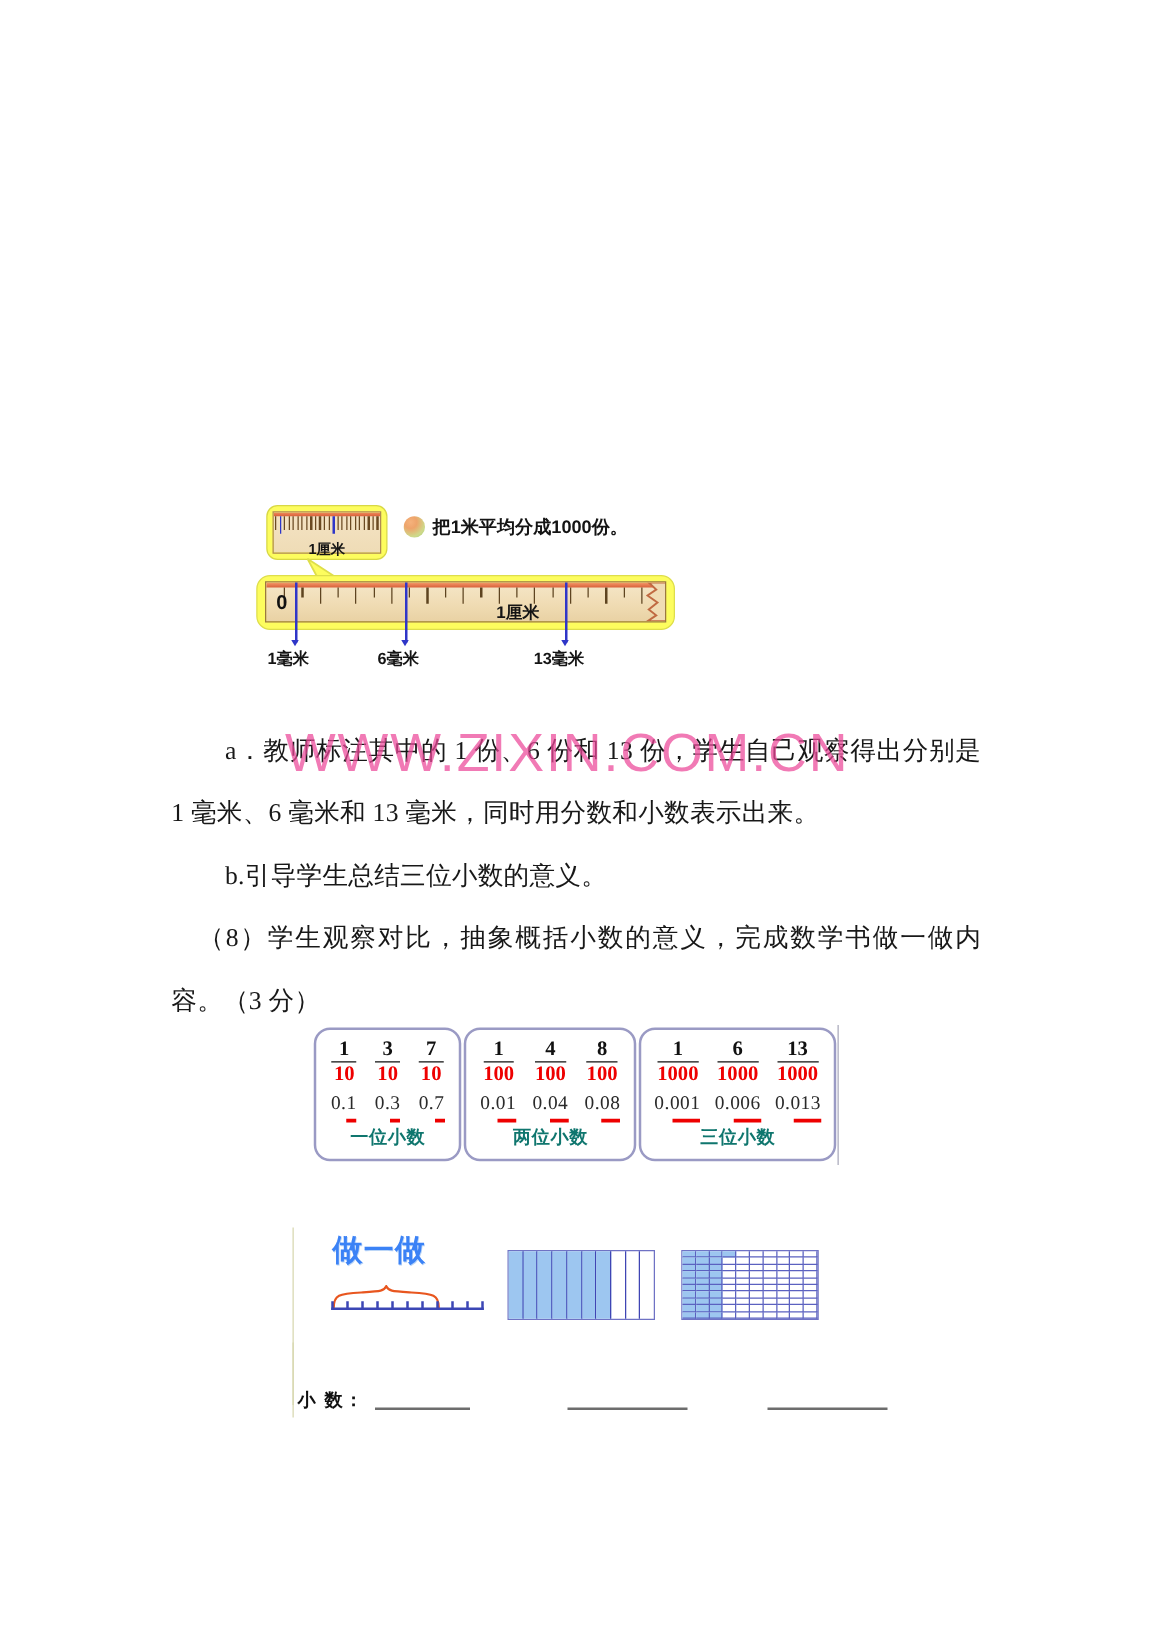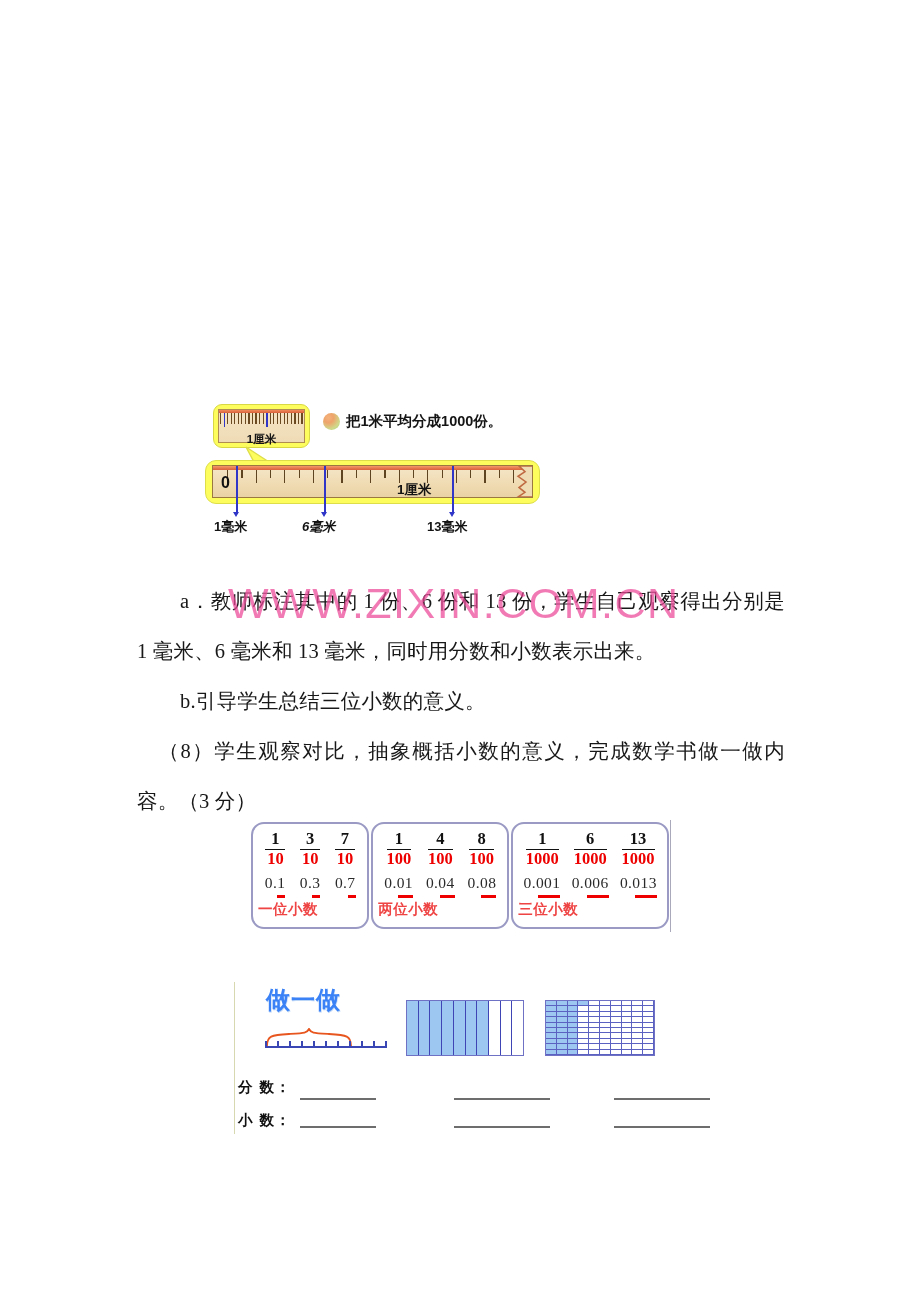--- a/index.html
+++ b/index.html
@@ -339,24 +339,25 @@
     right: 0;
     height: 2.6px;
     background: #ee0000;
   }
   .dec.w1 .ul { width: 8px; }
   .dec.w2 .ul { width: 15px; }
   .dec.w3 .ul { width: 22px; }
 
   .fb-caption {
     margin-top: 2px;
+    text-align: center;
     font-family: Liberation Mono, monospace;
     font-size: 14.5px;
     font-weight: 700;
-    color: #ef4444;
+    color: #0f766e;
     letter-spacing: 0.5px;
   }
   .frac-rightrule {
     position: absolute;
     left: 670px;
     top: 820px;
     width: 1.4px;
     height: 112px;
     background: #a9a9bb;
   }
@@ -582,21 +583,21 @@
         </svg>
       </div>
     </div>
 
     <div class="ptr" style="left:31px; top:62px; height:48px;"></div>
     <div class="ptr-head" style="left:28px; top:108px;"></div>
     <div class="ptr-label" style="left:9px; top:114px;">1毫米</div>
 
     <div class="ptr" style="left:119px; top:62px; height:48px;"></div>
     <div class="ptr-head" style="left:116px; top:108px;"></div>
-    <div class="ptr-label" style="left:97px; top:114px;font-style:italic;">6毫米</div>
+    <div class="ptr-label" style="left:97px; top:114px;">6毫米</div>
 
     <div class="ptr" style="left:247px; top:62px; height:48px;"></div>
     <div class="ptr-head" style="left:244px; top:108px;"></div>
     <div class="ptr-label" style="left:222px; top:114px;">13毫米</div>
   </div>
 
   <div class="doc-body" style="top:576px;">
     <p class="para indent">a．教师标注其中的 1 份、6 份和 13 份，学生自己观察得出分别是 1 毫米、6 毫米和 13 毫米，同时用分数和小数表示出来。</p>
     <p class="para indent">b.引导学生总结三位小数的意义。</p>
     <p class="para indent-sm">（8）学生观察对比，抽象概括小数的意义，完成数学书做一做内容。（3 分）</p>
@@ -819,28 +820,20 @@
         <div></div>
         <div></div>
         <div></div>
         <div></div>
       </div>
   </div>
 
   <div class="ans-block">
     <div class="ans-leftrule"></div>
 
-    <div class="ans-row r1">
-      <span class="ans-label">分 数：</span>
-      <span class="blank sp-a"></span>
-      <span class="gap1"></span>
-      <span class="blank sp-b"></span>
-      <span class="gap2"></span>
-      <span class="blank sp-b"></span>
-    </div>
 
     <div class="ans-row r2">
       <span class="ans-label">小 数：</span>
       <span class="blank sp-a"></span>
       <span class="gap1"></span>
       <span class="blank sp-b"></span>
       <span class="gap2"></span>
       <span class="blank sp-b"></span>
     </div>
   </div>

